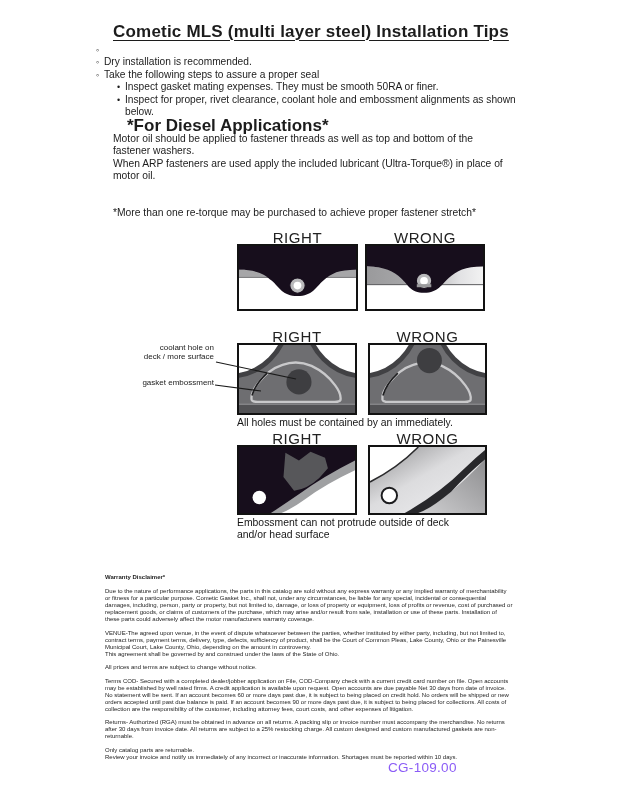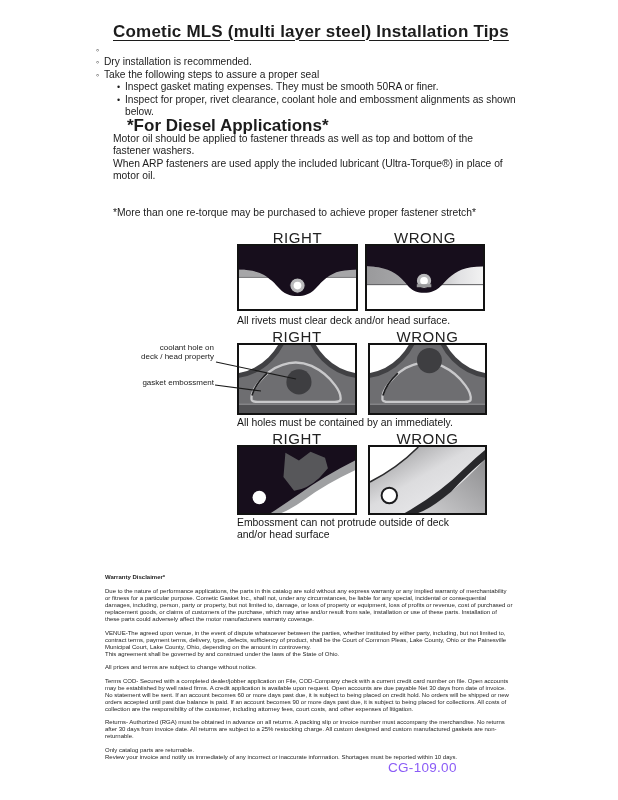--- a/index.html
+++ b/index.html
@@ -93,26 +93,25 @@
       </defs>
       <rect width="120" height="66" fill="#ffffff"></rect>
       <rect x="0" y="22" width="120" height="18.5" fill="url(#g1)"></rect>
       <rect x="0" y="40" width="120" height="1" fill="#555557"></rect>
       <path d="M0,0 H120 V21.5 C101,21.5 93,26 84.5,33.5 C77,40 74,49 59,49 C45,49 42.5,40.5 35.5,34 C27.5,26.5 18,21.5 0,21.5 Z" fill="#170e1c"></path>
       <circle cx="59" cy="36.5" r="8" fill="#b9b9bb" stroke="#170e1c" stroke-width="1.2"></circle>
       <circle cx="59" cy="36.5" r="4" fill="#ffffff"></circle>
       <rect x="51.5" y="40" width="15" height="3.2" fill="#9a9a9c"></rect>
     </svg>
   </div>
-  <p class="caption" style="left:237px;top:315px;">All rivets must clear deck and/or head surface.</p>
 
   <span class="dlabel" style="left:237px;top:328px;width:120px;">RIGHT</span>
   <span class="dlabel" style="left:368px;top:328px;width:119px;">WRONG</span>
   <div class="ann pre" style="left:110px;top:343px;width:104px;">coolant hole on
-deck / head property</div>
+deck / more surface</div>
   <div class="ann" style="left:110px;top:378px;width:104px;">gasket embossment</div>
   <div class="dbox" style="left:237px;top:343px;width:120px;height:72px;">
     <svg viewBox="0 0 120 70" preserveAspectRatio="none">
       <rect width="120" height="70" fill="#6e6e71"></rect>
       <rect y="61" width="120" height="9" fill="#525255"></rect>
       <rect y="60.4" width="120" height="1.2" fill="#8d8d90"></rect>
       <circle cx="-10" cy="-28" r="60" fill="#ffffff" stroke="#414144" stroke-width="5"></circle>
       <circle cx="130" cy="-28" r="60" fill="#ffffff" stroke="#414144" stroke-width="5"></circle>
       <path d="M13,56 Q12,49 20,39 Q31,25 45,20.5 Q60,15 75,21.5 Q90,28.5 99.5,41.5 Q106,50 105,56.5 Q104.5,58.5 99,58.5 L19,58.5 Q13.5,58.5 13,56 Z" fill="none" stroke="#c9c9cb" stroke-width="2.4"></path>
       <path d="M13.5,52 Q17,40 29,29" fill="none" stroke="#1e1e20" stroke-width="1.8"></path>

